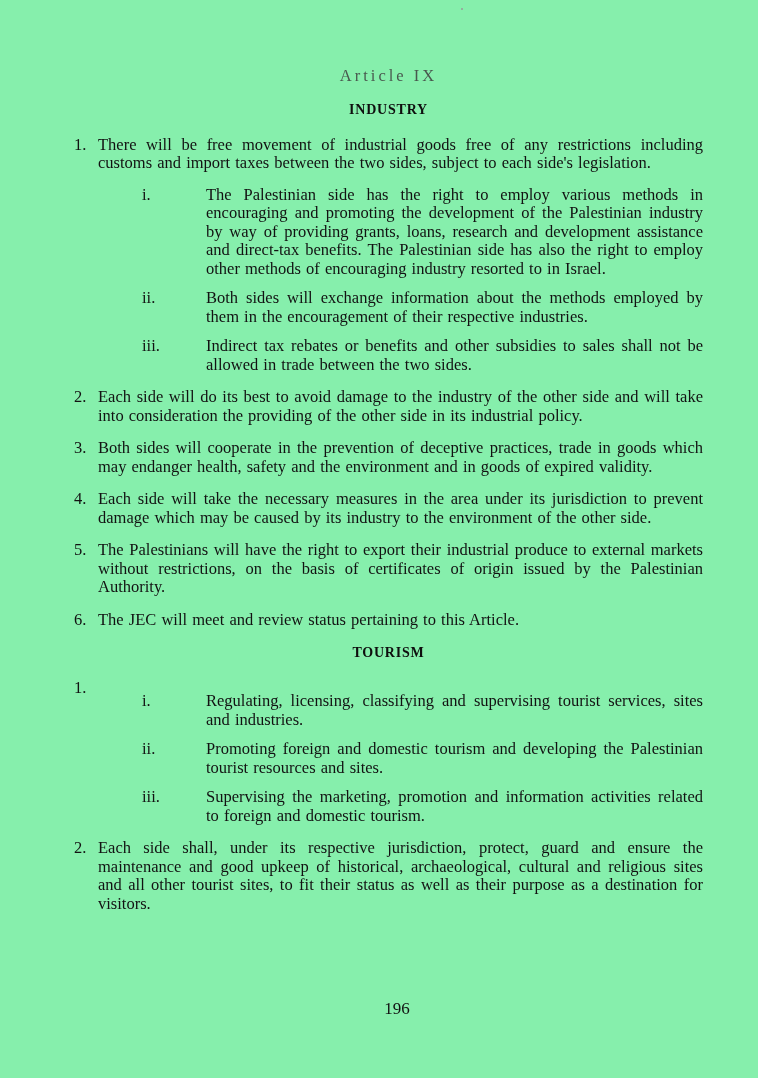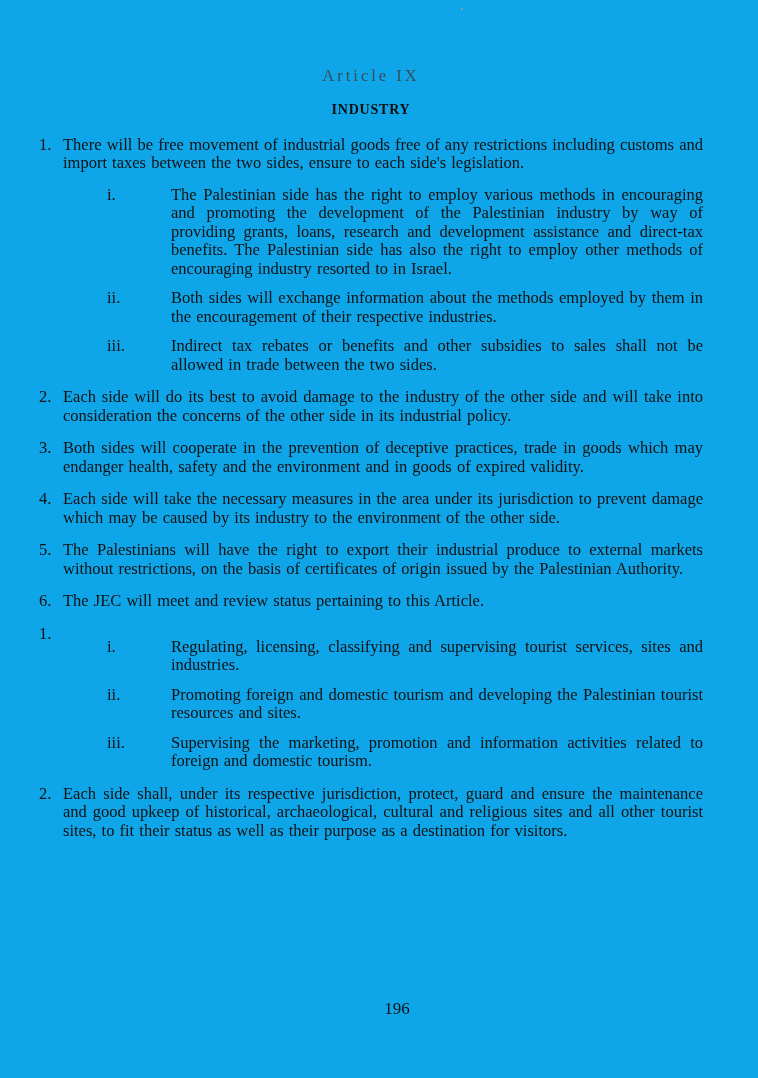--- a/index.html
+++ b/index.html
@@ -4,23 +4,23 @@
 <style>
   html, body {
     margin: 0;
     padding: 0;
     background: #ffffff;
   }
   .page {
     position: relative;
     width: 758px;
     height: 1078px;
-    background: #0ea5e9;
+    background: #86efac;
     box-sizing: border-box;
-    padding: 67px 55px 0 39px;
+    padding: 67px 55px 0 74px;
     font-family: "Liberation Serif", "DejaVu Serif", serif;
     font-size: 16.5px;
     line-height: 18.5px;
     color: #121212;
     overflow: hidden;
   }
   .speck {
     position: absolute;
     top: 8px;
     left: 461px;
@@ -94,42 +94,42 @@
 <div class="page">
   <div class="speck"></div>
 
   <div class="section">
     <div class="article-label">Article IX</div>
     <h1 class="section-title">INDUSTRY</h1>
 
     <div class="item">
       <span class="item-num">1.</span>
       <div class="item-body">
-        <div class="item-text">There will be free movement of industrial goods free of any restrictions including customs and import taxes between the two sides, ensure to each side's legislation.</div>
+        <div class="item-text">There will be free movement of industrial goods free of any restrictions including customs and import taxes between the two sides, subject to each side's legislation.</div>
         <div class="subitems">
           <div class="sub">
             <span class="sub-marker">i.</span>
             <div class="sub-text">The Palestinian side has the right to employ various methods in encouraging and promoting the development of the Palestinian industry by way of providing grants, loans, research and development assistance and direct-tax benefits. The Palestinian side has also the right to employ other methods of encouraging industry resorted to in Israel.</div>
           </div>
           <div class="sub">
             <span class="sub-marker">ii.</span>
             <div class="sub-text">Both sides will exchange information about the methods employed by them in the encouragement of their respective industries.</div>
           </div>
           <div class="sub">
             <span class="sub-marker">iii.</span>
             <div class="sub-text">Indirect tax rebates or benefits and other subsidies to sales shall not be allowed in trade between the two sides.</div>
           </div>
         </div>
       </div>
     </div>
 
     <div class="item">
       <span class="item-num">2.</span>
       <div class="item-body">
-        <div class="item-text">Each side will do its best to avoid damage to the industry of the other side and will take into consideration the concerns of the other side in its industrial policy.</div>
+        <div class="item-text">Each side will do its best to avoid damage to the industry of the other side and will take into consideration the providing of the other side in its industrial policy.</div>
       </div>
     </div>
 
     <div class="item">
       <span class="item-num">3.</span>
       <div class="item-body">
         <div class="item-text">Both sides will cooperate in the prevention of deceptive practices, trade in goods which may endanger health, safety and the environment and in goods of expired validity.</div>
       </div>
     </div>
 
@@ -149,20 +149,21 @@
 
     <div class="item">
       <span class="item-num">6.</span>
       <div class="item-body">
         <div class="item-text">The JEC will meet and review status pertaining to this Article.</div>
       </div>
     </div>
   </div>
 
   <div class="section">
+    <h1 class="section-title">TOURISM</h1>
 
     <div class="item">
       <span class="item-num">1.</span>
       <div class="item-body">
         <div class="subitems">
           <div class="sub">
             <span class="sub-marker">i.</span>
             <div class="sub-text">Regulating, licensing, classifying and supervising tourist services, sites and industries.</div>
           </div>
           <div class="sub">

